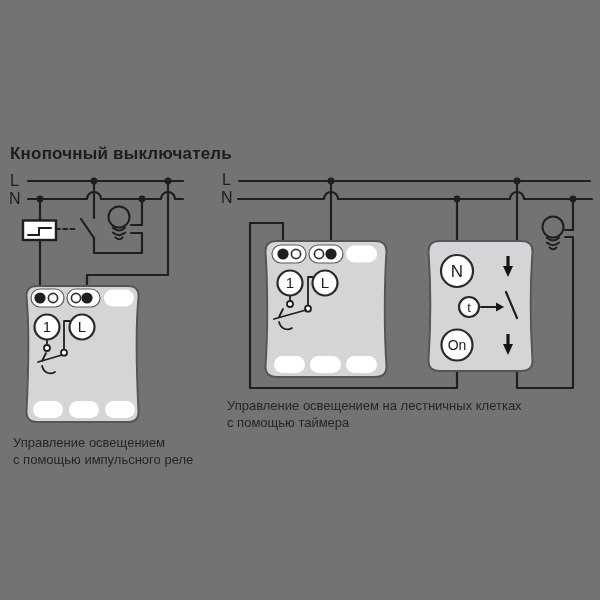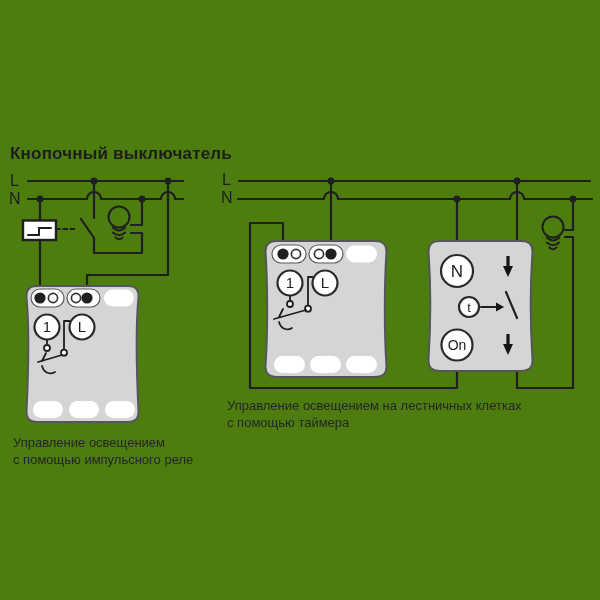--- a/index.html
+++ b/index.html
@@ -1,16 +1,16 @@
 <!DOCTYPE html>
 <html><head>
 <meta charset="utf-8">
 <style>
   html,body{margin:0;padding:0;background:#ffffff;}
-  .canvas{position:relative;width:600px;height:600px;background:#4d7c0f;overflow:hidden;}
+  .canvas{position:relative;width:600px;height:600px;background:#737373;overflow:hidden;}
   svg{display:block;}
   svg text{font-family:"Liberation Sans","DejaVu Sans",sans-serif;fill:#1d1d1d;}
   .h1{font-size:17px;font-weight:bold;letter-spacing:.2px;}
   .raillbl{font-size:16px;}
   .cap{font-size:13px;fill:#262626;}
   .circlbl{font-size:15px;text-anchor:middle;}
   .circlbl-lg{font-size:17px;text-anchor:middle;}
   .circlbl-sm{font-size:13px;text-anchor:middle;}
   .circlbl-on{font-size:14px;text-anchor:middle;}
   .wire{fill:none;stroke:#1f1f1f;stroke-width:2.2;stroke-linecap:round;stroke-linejoin:round;}

